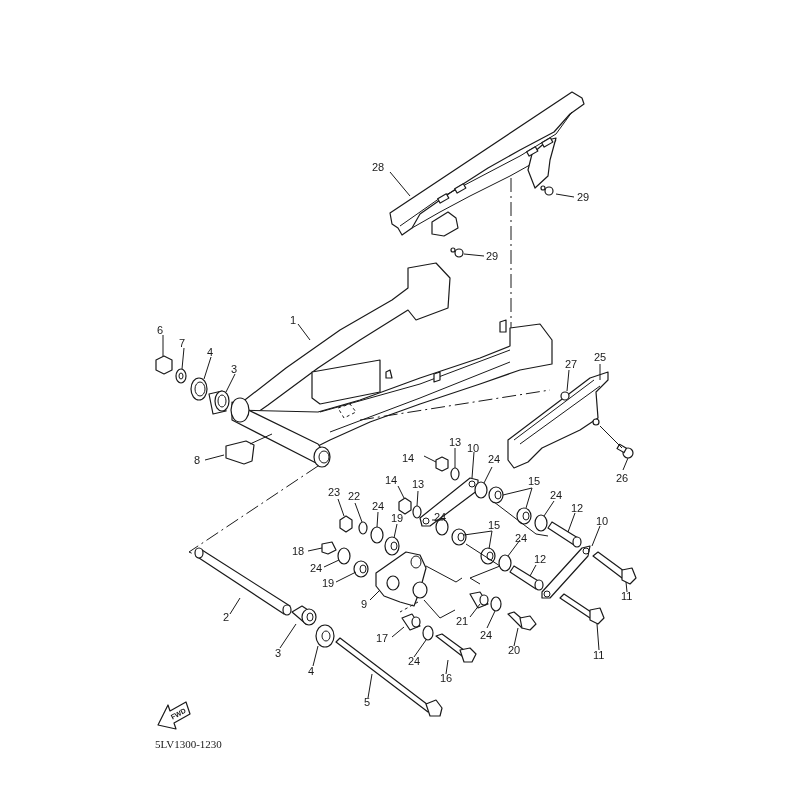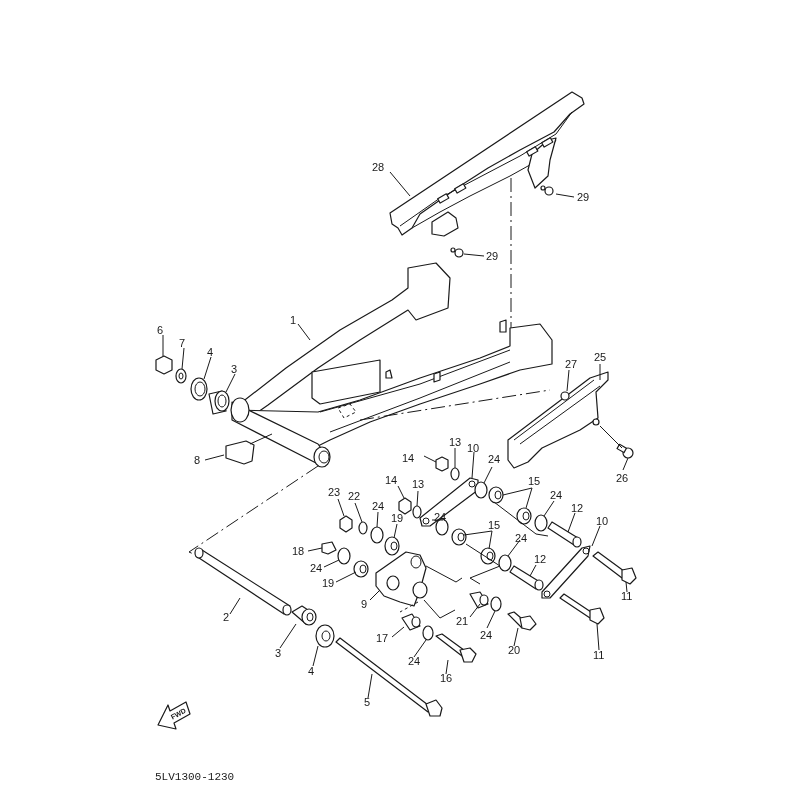--- a/index.html
+++ b/index.html
@@ -4,21 +4,21 @@
 <style>
   html, body { margin:0; padding:0; background:#ffffff; }
   body { width:800px; height:800px; position:relative; overflow:hidden; font-family:"Liberation Sans", sans-serif; }
   #diagram { position:absolute; left:0; top:0; width:800px; height:800px; }
   .part { fill:#ffffff; stroke:#1a1a1a; stroke-width:1.2; stroke-linejoin:round; }
   .thin { fill:none; stroke:#1a1a1a; stroke-width:1; }
   .leader { fill:none; stroke:#1a1a1a; stroke-width:1; }
   .dash { fill:none; stroke:#1a1a1a; stroke-width:1; stroke-dasharray:14 4 2 4; }
   .dot { fill:none; stroke:#1a1a1a; stroke-width:1; stroke-dasharray:3 3; }
   .callout { font-family:"Liberation Sans", sans-serif; font-size:11px; fill:#1a1a1a; }
-  .code { position:absolute; left:155px; top:771px; font-size:11px; color:#1a1a1a; font-family:Liberation Mono, monospace; }
+  .code { position:absolute; left:155px; top:738px; font-size:11px; color:#1a1a1a; font-family:Liberation Serif, serif; }
 </style>
 </head>
 <body>
 
 <svg id="diagram" viewBox="0 0 800 800">
 
   <g>
     <path class="part" d="M390,213 L572,92 L582,98 L584,104 L570,114 L554,132 L520,150 L488,168 L460,186 L440,200 L420,214 L412,228 L402,235 L398,228 L392,224 Z"></path>
     <path class="thin" d="M400,226 L440,198 L478,178 L520,156 L556,134 L572,112"></path>
     <path class="thin" d="M412,228 L440,212 L470,196 L510,176 L546,156 L556,140"></path>

